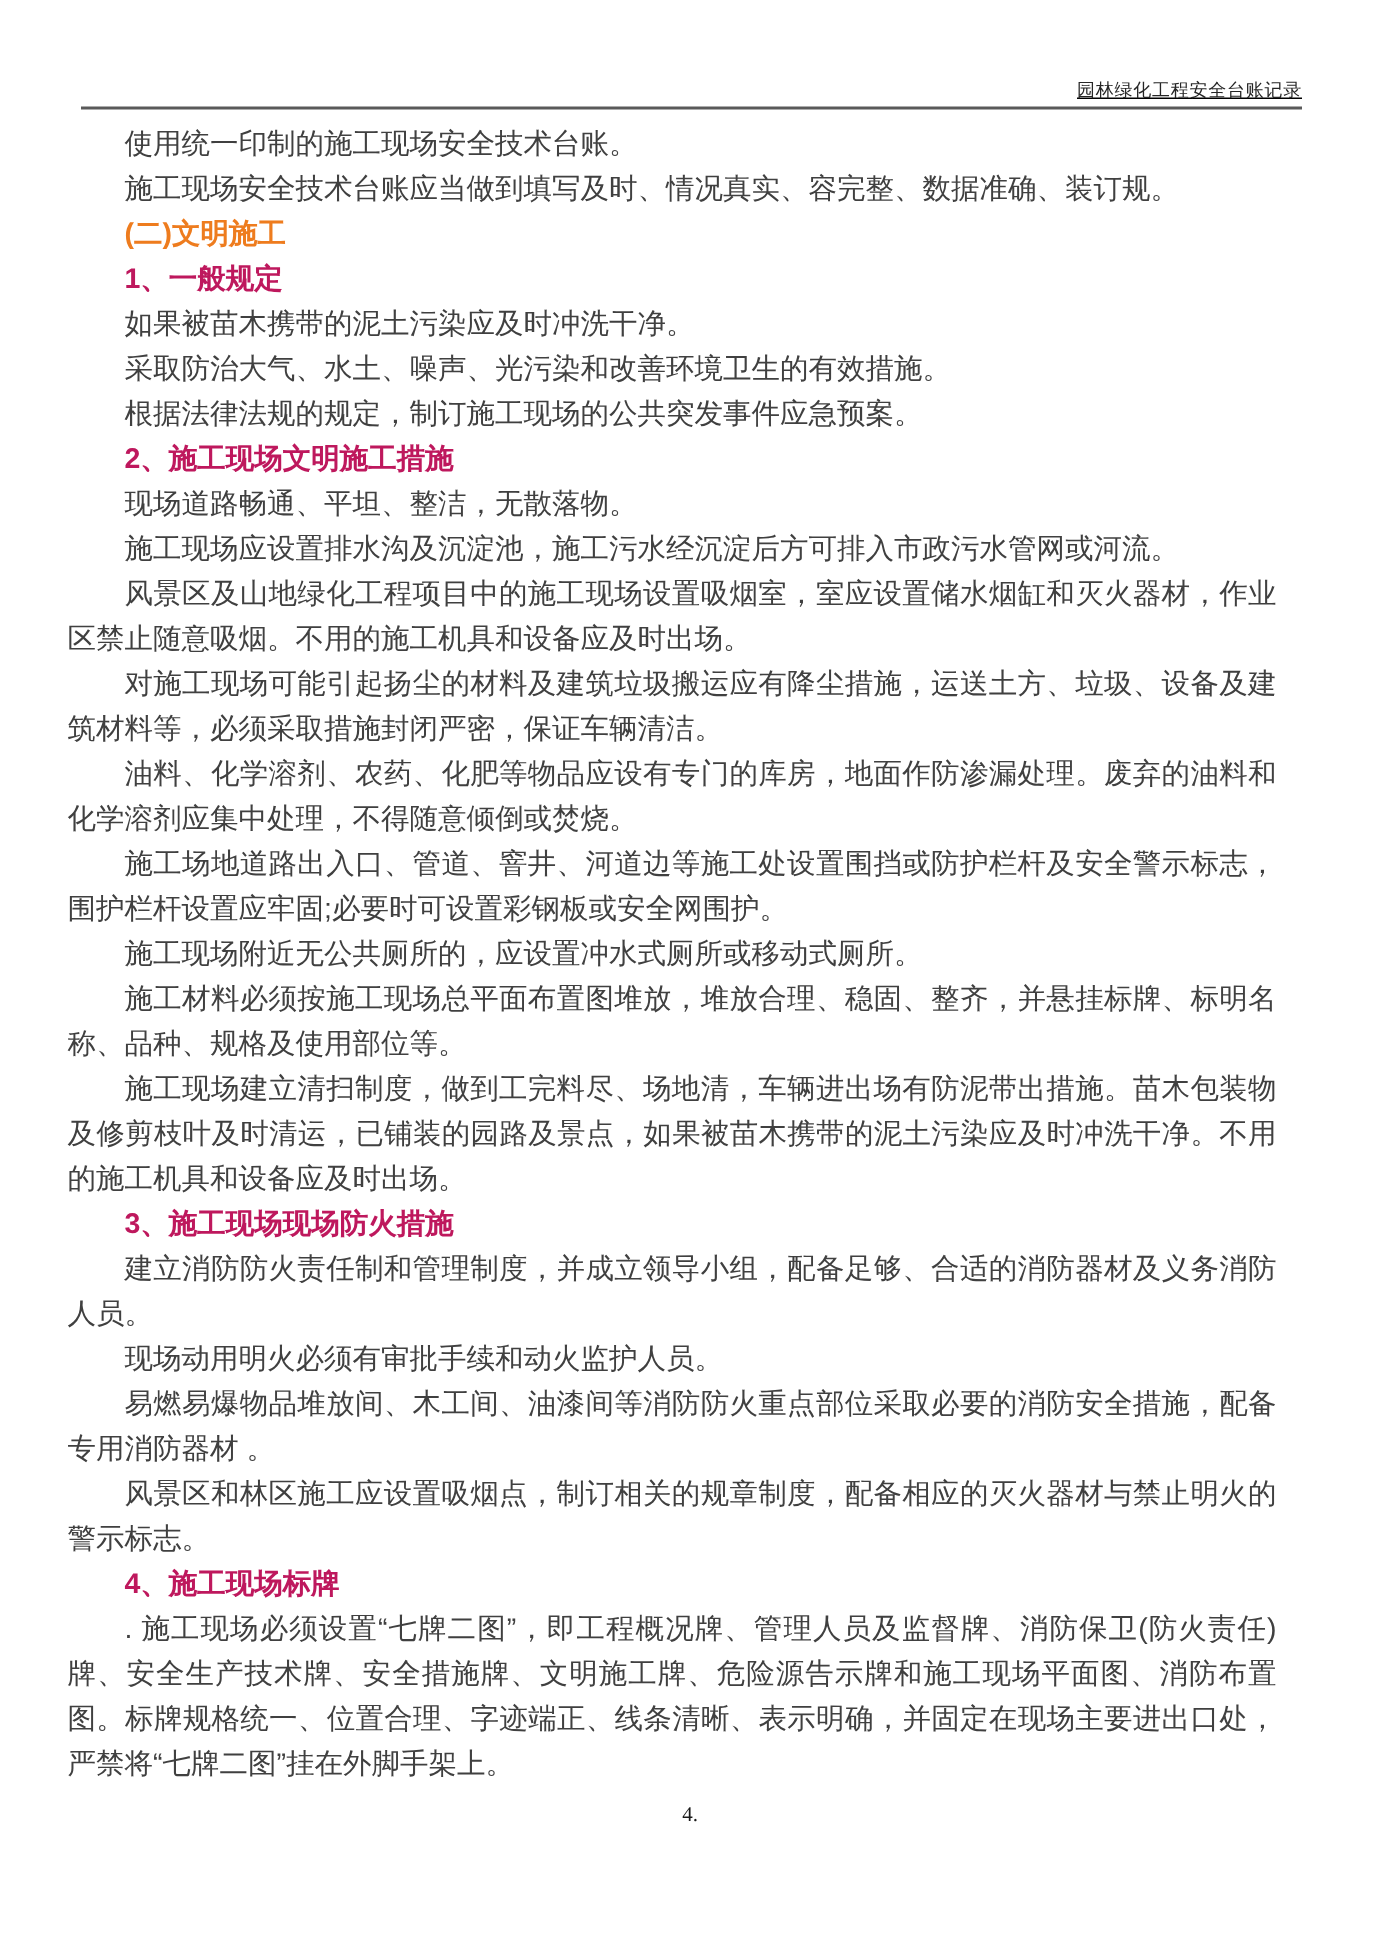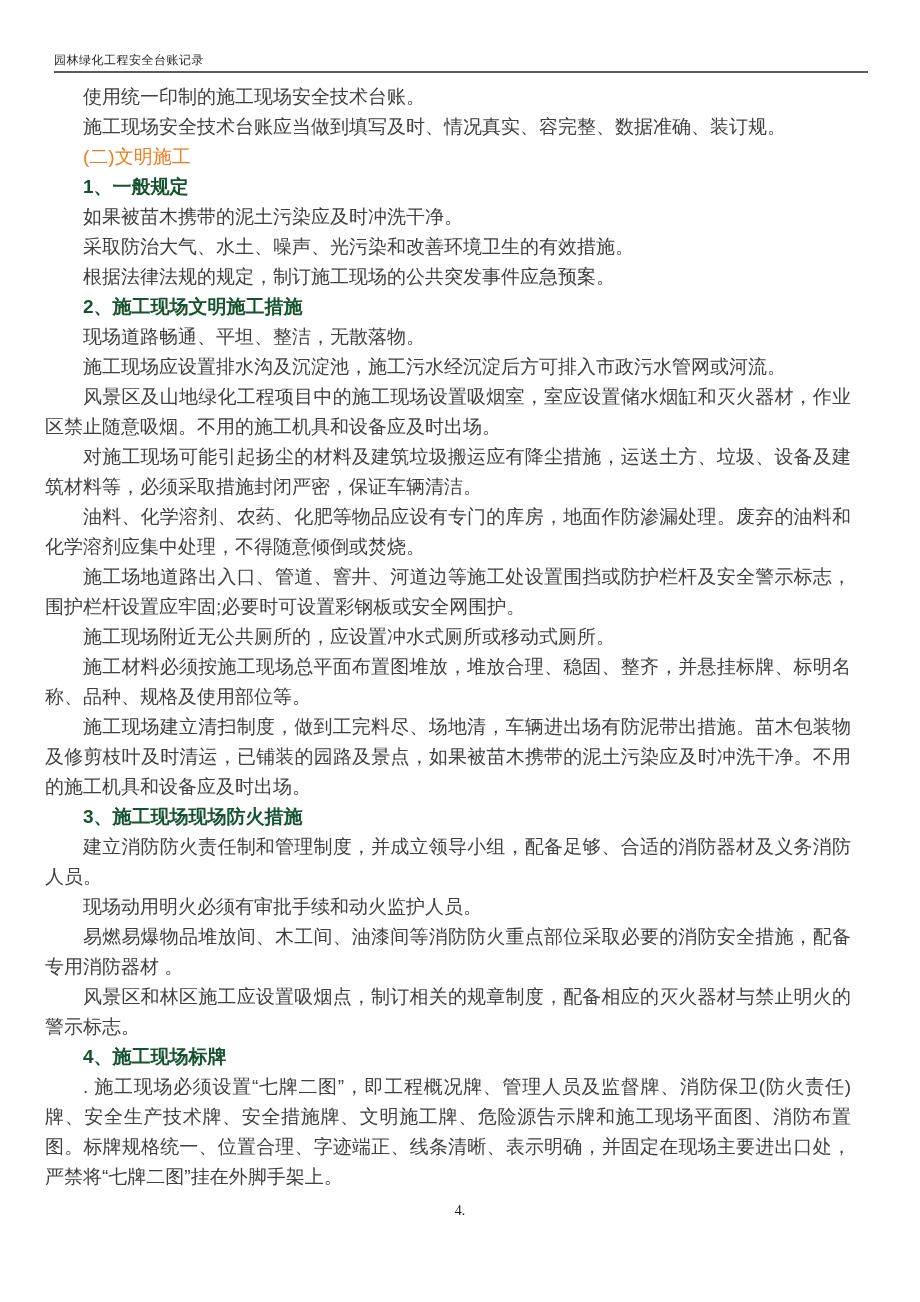--- a/index.html
+++ b/index.html
@@ -17,23 +17,24 @@
   }
   .header {
     position: absolute;
     left: 54px;
     top: 0;
     width: 814px;
     height: 73px;
     border-bottom: 2px solid #5a5a5a;
     display: flex;
     align-items: flex-end;
-    justify-content: flex-start;
+    justify-content: flex-end;
     padding-bottom: 2px;
     box-sizing: border-box;
+    text-decoration: underline;
   }
   .header-text {
     font-family: "Liberation Serif", serif;
     font-size: 12px;
     color: #262626;
     letter-spacing: 0.5px;
   }
   .content {
     position: absolute;
     left: 45px;
@@ -43,26 +44,26 @@
     line-height: 30px;
     color: #404040;
     text-align: justify;
   }
   .content p {
     margin: 0;
     padding: 0;
     text-indent: 38px;
   }
   .h-orange {
-    font-weight: normal;
+    font-weight: bold;
     color: #EE7C1E;
   }
   .h-bold {
     font-weight: bold;
-    color: #14532d;
+    color: #be185d;
   }
   .footer {
     position: absolute;
     left: 0;
     top: 1203px;
     width: 920px;
     text-align: center;
     font-family: "Liberation Serif", serif;
     font-size: 14px;
     color: #1a1a1a;

